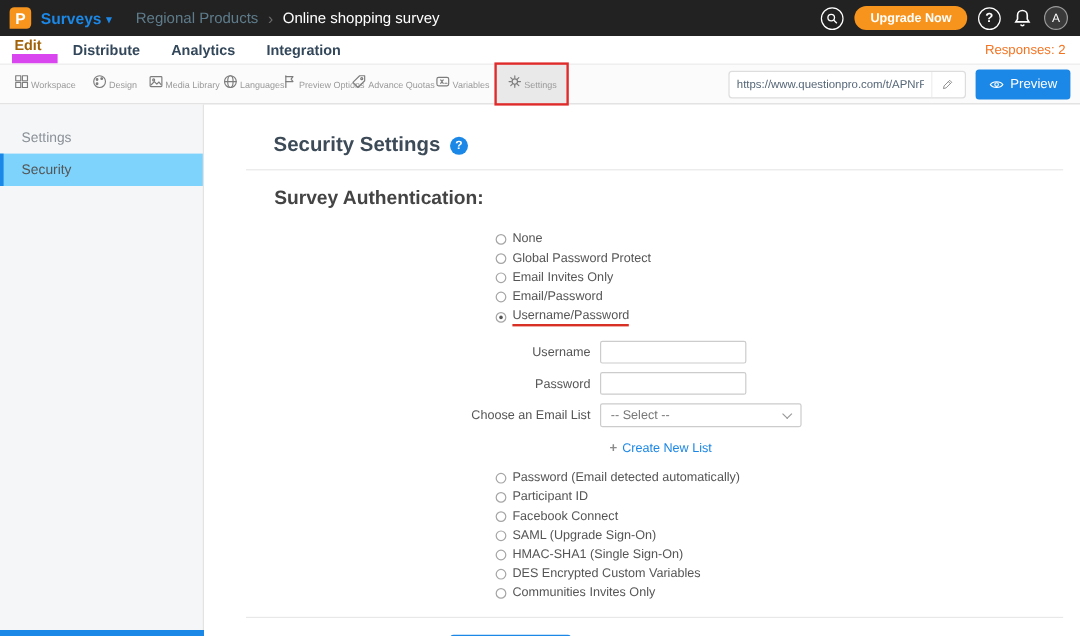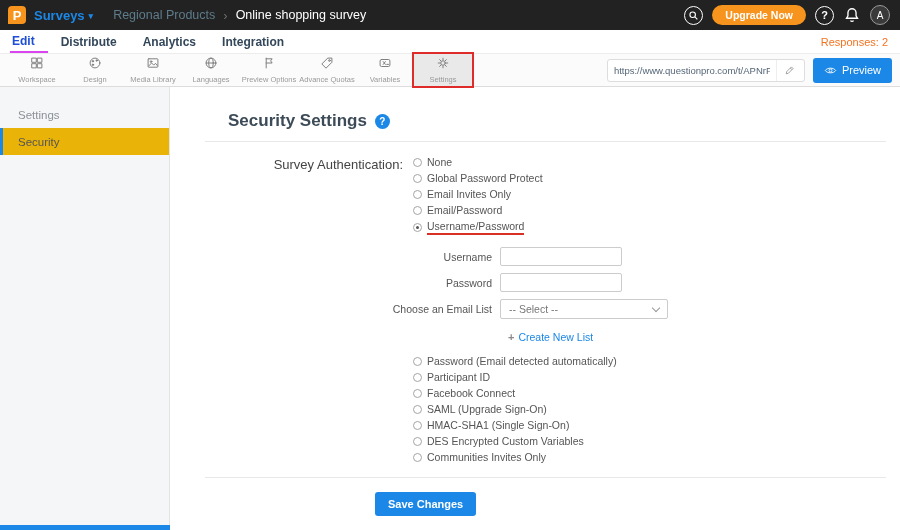--- a/index.html
+++ b/index.html
@@ -51,30 +51,30 @@
   .navrow {
     height: 23px; display: flex; align-items: stretch; justify-content: space-between;
     padding: 0 12px 0 10px; background: #fff; flex: none;
   }
   .tabs { display: flex; }
   .tab {
     padding: 0 13px; font-size: 12px; color: #33475b; font-weight: bold;
     display: flex; align-items: center; cursor: pointer;
   }
   .tab:first-child { padding-left: 2px; }
-  .tab.active { color: #1d4ed8; border-bottom: 2px solid #d946ef; }
+  .tab.active { color: #a16207; border-bottom: 8px solid #d946ef; }
   .responses { color: #f47321; font-size: 11px; align-self: center; }
 
   
   .toolbar {
     height: 34px; background: #fbfbfb; border-top: 1px solid #ececec; border-bottom: 1px solid #dcdcdc;
     display: flex; align-items: stretch; padding: 0 8px; flex: none;
   }
   .tb-item {
-    width: 58px; display: flex; flex-direction: column; align-items: center; justify-content: center;
+    width: 58px; display: flex; flex-direction: row; align-items: center; justify-content: center;
     gap: 1px; cursor: pointer;
   }
   .tb-item svg { width: 14px; height: 14px; stroke: #7d7d7d; fill: none; stroke-width: 1.4; stroke-linecap: round; stroke-linejoin: round; }
   .tb-label { font-size: 7.5px; color: #9a9a9a; white-space: nowrap; }
   .tb-item.active { background: #e9e9e9; }
   .tb-item.annotated { outline: 2px solid #e02b2b; outline-offset: 0; }
   .toolbar-right { margin-left: auto; display: flex; align-items: center; gap: 8px; }
   .url-box {
     display: flex; align-items: center; border: 1px solid #ddd; background: #fff;
     border-radius: 3px; height: 23px; width: 198px; overflow: hidden;
@@ -95,35 +95,35 @@
   
   .main { flex: 1; display: flex; position: relative; min-height: 0; }
   .sidebar {
     width: 170px; background: #f5f6f7; border-right: 1px solid #e3e3e3;
     padding-top: 14px; flex: none;
   }
   .side-item {
     height: 27px; display: flex; align-items: center; padding-left: 18px;
     font-size: 11.5px; color: #8b9198; cursor: pointer;
   }
-  .side-item.active { background: #eab308; color: #555; border-left: 3px solid #1b87e6; padding-left: 15px; }
+  .side-item.active { background: #7dd3fc; color: #555; border-left: 3px solid #1b87e6; padding-left: 15px; }
 
   .content { flex: 1; padding: 10px 14px 0 35px; min-width: 0; }
   .title-row { display: flex; align-items: center; gap: 8px; margin: 14px 0 10px 23px; }
   .title { font-size: 17px; color: #3c4b57; font-weight: bold; }
   .help-badge {
     width: 15px; height: 15px; background: #1b87e6; color: #fff; border-radius: 50%;
     font-size: 10px; font-weight: bold; display: flex; align-items: center; justify-content: center;
     cursor: pointer;
   }
   .divider { border: none; border-top: 1px solid #e8e8e8; margin: 8px 0 14px 0; }
 
   .auth-row { display: flex; font-size: 11px; }
-  .auth-label { width: 203px; text-align: right; font-weight: normal; color: #444; padding-right: 5px; font-size: 13px; padding-top: 1px; flex: none; }
-  .radio-list { display: flex; flex-direction: column; gap: 4px; margin-left: 5px; }
+  .auth-label { width: 203px; text-align: right; font-weight: bold; color: #444; padding-right: 5px; font-size: 16px; padding-top: 1px; flex: none; }
+  .radio-list { display: flex; flex-direction: column; gap: 4px; margin-left: 5px; margin-top: 37px; }
   .radio-item { display: flex; align-items: center; gap: 5px; color: #555; font-size: 10.5px; cursor: pointer; }
   .radio { width: 9px; height: 9px; border: 1px solid #a5a5a5; border-radius: 50%; background: #fff; position: relative; flex: none; }
   .radio.checked::after { content: ""; position: absolute; inset: 2px; background: #555; border-radius: 50%; }
   .underline-red { border-bottom: 2px solid #d93025; padding-bottom: 1px; }
 
   .fields { margin-top: 12px; display: flex; flex-direction: column; gap: 7px; }
   .field-row { display: flex; align-items: center; }
   .field-label { width: 295px; text-align: right; padding-right: 8px; color: #555; font-size: 10.5px; flex: none; }
   .text-input {
     width: 122px; height: 19px; border: 1px solid #ccc; border-radius: 2px;

